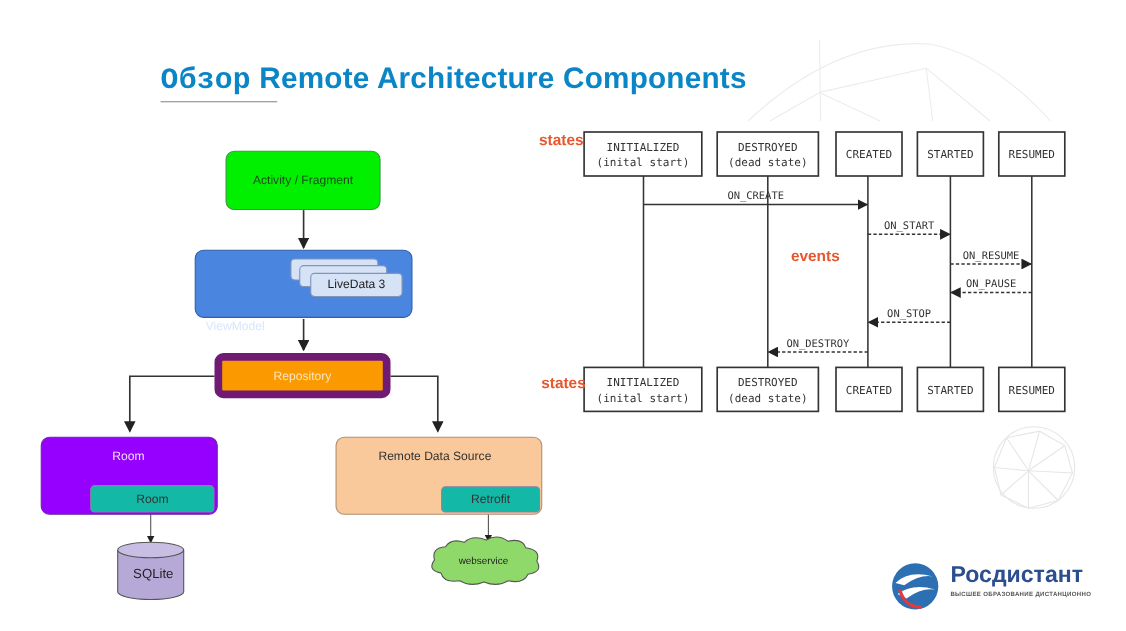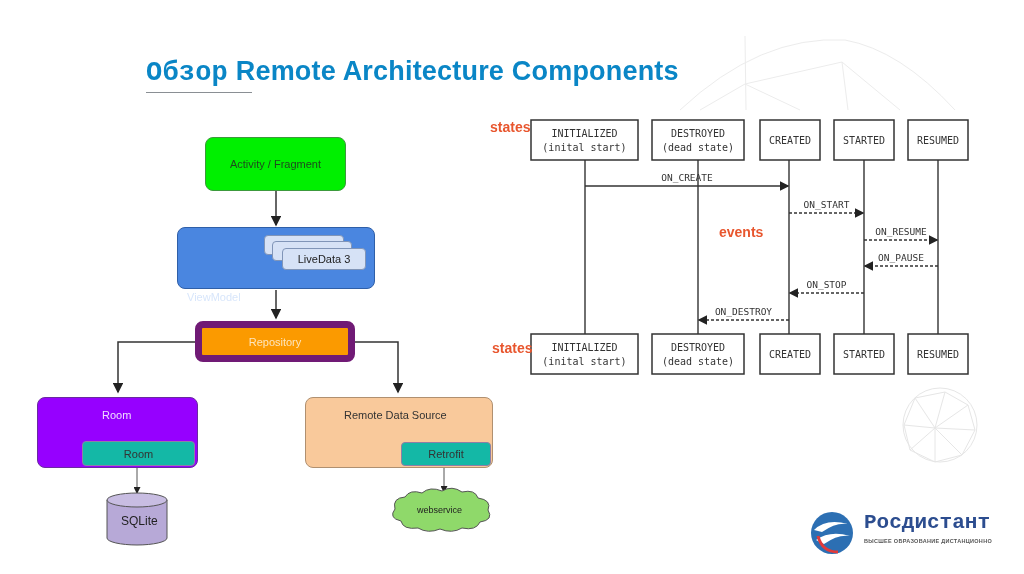--- a/index.html
+++ b/index.html
@@ -6,21 +6,21 @@
   body{width:1024px;height:574px;position:relative;overflow:hidden;font-family:"Liberation Sans",sans-serif;}
   .bg-deco{position:absolute;left:0;top:0;width:1024px;height:574px;pointer-events:none;}
   .title{position:absolute;left:146px;top:56px;font-size:27px;font-weight:bold;color:#0a86c6;white-space:nowrap;font-family:"Liberation Sans",sans-serif;letter-spacing:0.2px;}
   .title .ru{font-family:Liberation Mono, monospace;}
   .title-underline{position:absolute;left:146px;top:92px;width:106px;height:1px;background:#8a8f94;}
   .box{position:absolute;box-sizing:border-box;border-radius:8px;display:flex;align-items:center;justify-content:center;font-size:11px;}
   .lbl{position:absolute;font-size:11px;white-space:nowrap;text-align:center;}
   .inner{position:absolute;box-sizing:border-box;background:#14b8a6;border:1px solid #8d7fa6;border-radius:4px;display:flex;align-items:center;justify-content:center;font-size:11px;color:#333;}
   svg text{font-family:"DejaVu Sans Mono",monospace;}
   .logo{position:absolute;left:808px;top:508px;}
-  .logo-name{position:absolute;left:864px;top:511px;font-size:21px;font-weight:bold;color:#2c4d8f;white-space:nowrap;font-family:Liberation Mono, monospace;}
+  .logo-name{position:absolute;left:864px;top:511px;font-size:21px;font-weight:bold;color:#2c4d8f;white-space:nowrap;}
   .logo-sub{position:absolute;left:864px;top:538px;font-size:5.5px;color:#555;letter-spacing:0.3px;white-space:nowrap;font-weight:bold;}
 </style>
 </head>
 <body>
 
 <svg class="bg-deco" viewBox="0 0 1024 574">
   <g stroke="#ececec" stroke-width="1" fill="none">
     <path d="M680 110 Q760 35 845 40 Q900 50 955 110"></path>
     <line x1="745" y1="36" x2="746" y2="110"></line>
     <line x1="745" y1="84" x2="842" y2="62"></line>

